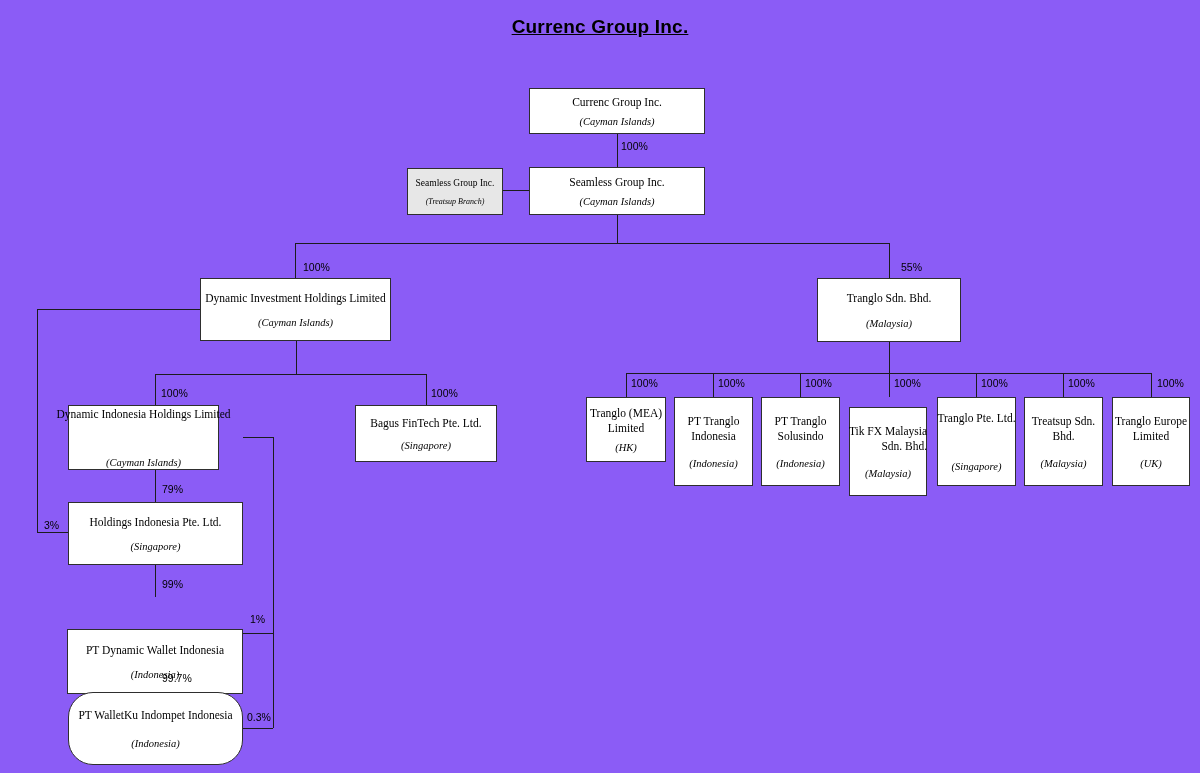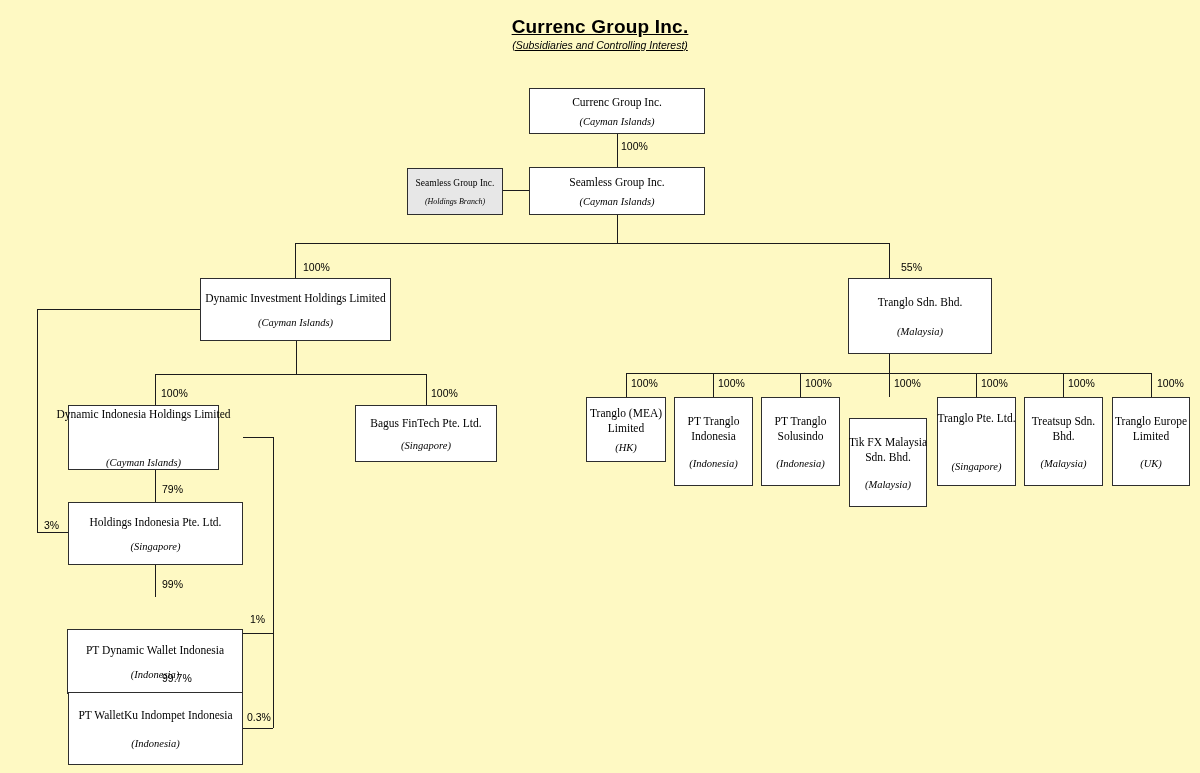--- a/index.html
+++ b/index.html
@@ -58,23 +58,22 @@
     position: absolute;
     font-family: "Liberation Sans", sans-serif;
     font-size: 10.5px;
     color: #000000;
     white-space: nowrap;
   }
 </style>
 </head>
 <body>
 
-<div class="canvas" id="diagram" style="background: #fef9c3;">
+<div class="canvas" id="diagram" style="background: #8b5cf6;">
   <div class="chart-title">Currenc Group Inc.</div>
-  <div class="chart-subtitle">(Subsidiaries and Controlling Interest)</div>
 <div class="edge" style="left: 617px; top: 134px; width: 1px; height: 33px; background: rgb(28, 28, 28);"></div>
     <div class="edge" style="left: 503px; top: 190px; width: 26px; height: 1px; background: rgb(28, 28, 28);"></div>
     <div class="edge" style="left: 617px; top: 215px; width: 1px; height: 28px; background: rgb(28, 28, 28);"></div>
     <div class="edge" style="left: 295px; top: 243px; width: 594px; height: 1px; background: rgb(28, 28, 28);"></div>
     <div class="edge" style="left: 295px; top: 243px; width: 1px; height: 35px; background: rgb(28, 28, 28);"></div>
     <div class="edge" style="left: 889px; top: 243px; width: 1px; height: 35px; background: rgb(28, 28, 28);"></div>
     <div class="edge" style="left: 296px; top: 341px; width: 1px; height: 33px; background: rgb(28, 28, 28);"></div>
     <div class="edge" style="left: 155px; top: 374px; width: 271px; height: 1px; background: rgb(28, 28, 28);"></div>
     <div class="edge" style="left: 155px; top: 374px; width: 1px; height: 31px; background: rgb(28, 28, 28);"></div>
     <div class="edge" style="left: 426px; top: 374px; width: 1px; height: 31px; background: rgb(28, 28, 28);"></div>
@@ -106,29 +105,29 @@
     <div class="box" style="left: 529px; top: 167px; width: 176px; height: 48px;">
       <div class="name">
         <div>Seamless Group Inc.</div>
       </div>
       <div class="country">(Cayman Islands)</div>
     </div>
     <div class="box branch" style="left: 407px; top: 168px; width: 96px; height: 47px;">
       <div class="name">
         <div>Seamless Group Inc.</div>
       </div>
-      <div class="country">(Holdings Branch)</div>
+      <div class="country">(Treatsup Branch)</div>
     </div>
     <div class="box" style="left: 200px; top: 278px; width: 191px; height: 63px; font-family: Liberation Serif, serif;">
       <div class="name">
         <div>Dynamic Investment Holdings Limited</div>
       </div>
       <div class="country">(Cayman Islands)</div>
     </div>
-    <div class="box" style="left: 848px; top: 278px; width: 144px; height: 76px;">
+    <div class="box" style="left: 817px; top: 278px; width: 144px; height: 64px;">
       <div class="name">
         <div>Tranglo Sdn. Bhd.</div>
       </div>
       <div class="country">(Malaysia)</div>
     </div>
     <div class="box" style="left: 68px; top: 405px; width: 151px; height: 65px; justify-content: space-between;">
       <div class="name">
         <div>Dynamic Indonesia Holdings Limited</div>
       </div>
       <div class="country">(Cayman Islands)</div>
@@ -144,21 +143,21 @@
         <div>Holdings Indonesia Pte. Ltd.</div>
       </div>
       <div class="country">(Singapore)</div>
     </div>
     <div class="box" style="left: 67px; top: 597px; width: 176px; height: 65px; margin-top: 32px;">
       <div class="name">
         <div>PT Dynamic Wallet Indonesia</div>
       </div>
       <div class="country">(Indonesia)</div>
     </div>
-    <div class="box" style="left: 68px; top: 692px; width: 175px; height: 73px;">
+    <div class="box" style="left: 68px; top: 692px; width: 175px; height: 73px; border-radius: 25px;">
       <div class="name">
         <div>PT WalletKu Indompet Indonesia</div>
       </div>
       <div class="country">(Indonesia)</div>
     </div>
     <div class="box" style="left: 586px; top: 397px; width: 80px; height: 65px;">
       <div class="name">
         <div>Tranglo (MEA)</div>
         <div>Limited</div>
       </div>
@@ -171,21 +170,21 @@
       </div>
       <div class="country">(Indonesia)</div>
     </div>
     <div class="box" style="left: 761px; top: 397px; width: 79px; height: 89px;">
       <div class="name">
         <div>PT Tranglo</div>
         <div>Solusindo</div>
       </div>
       <div class="country">(Indonesia)</div>
     </div>
-    <div class="box" style="left: 849px; top: 418px; width: 78px; height: 89px;">
+    <div class="box" style="left: 849px; top: 407px; width: 78px; height: 89px; text-align: right;">
       <div class="name">
         <div>Tik FX Malaysia</div>
         <div>Sdn. Bhd.</div>
       </div>
       <div class="country">(Malaysia)</div>
     </div>
     <div class="box" style="left: 937px; top: 397px; width: 79px; height: 89px; gap: 23px;">
       <div class="name">
         <div>Tranglo Pte. Ltd.</div>
       </div>

